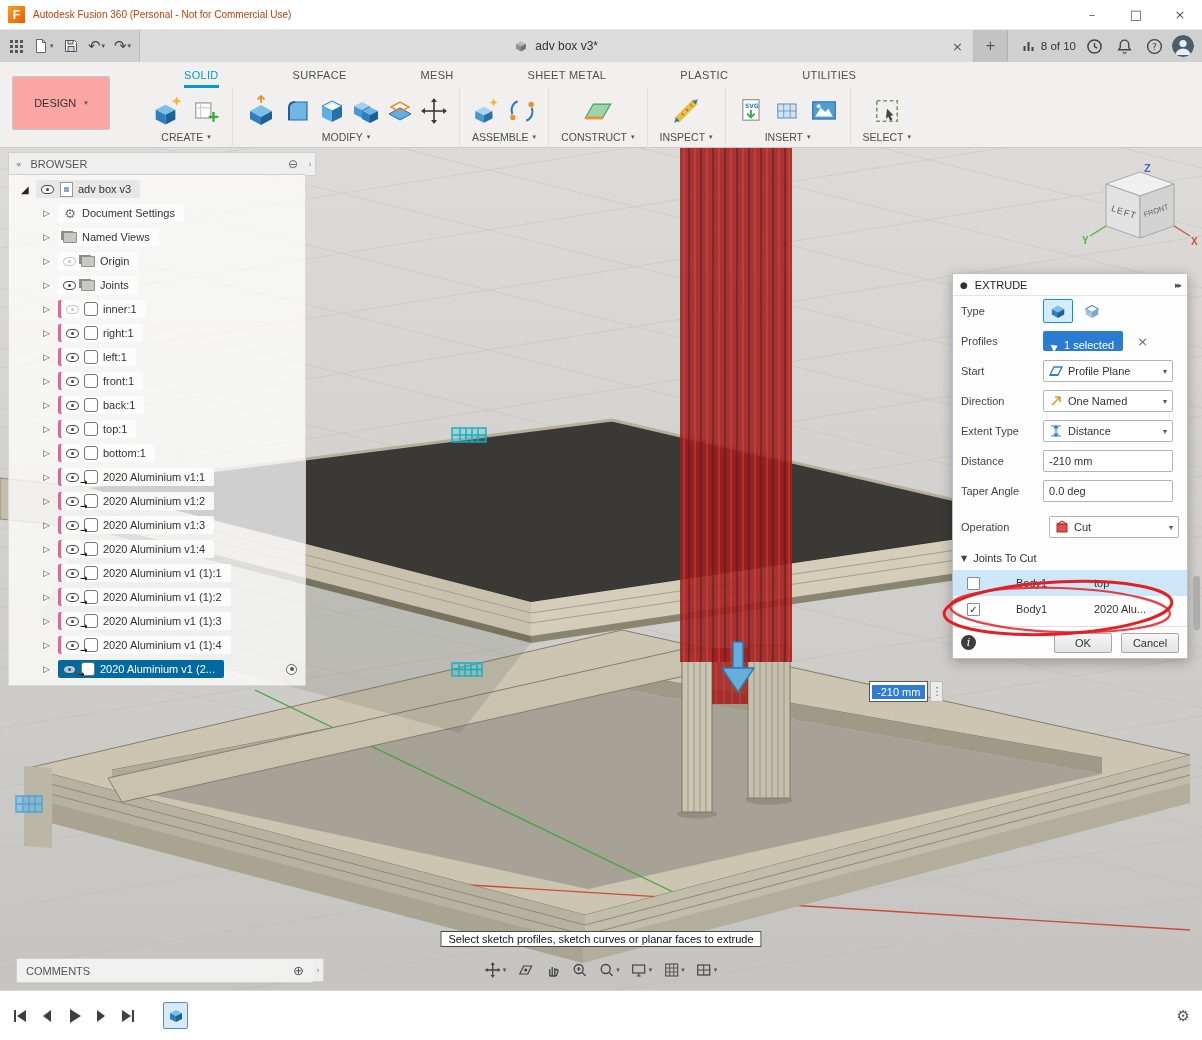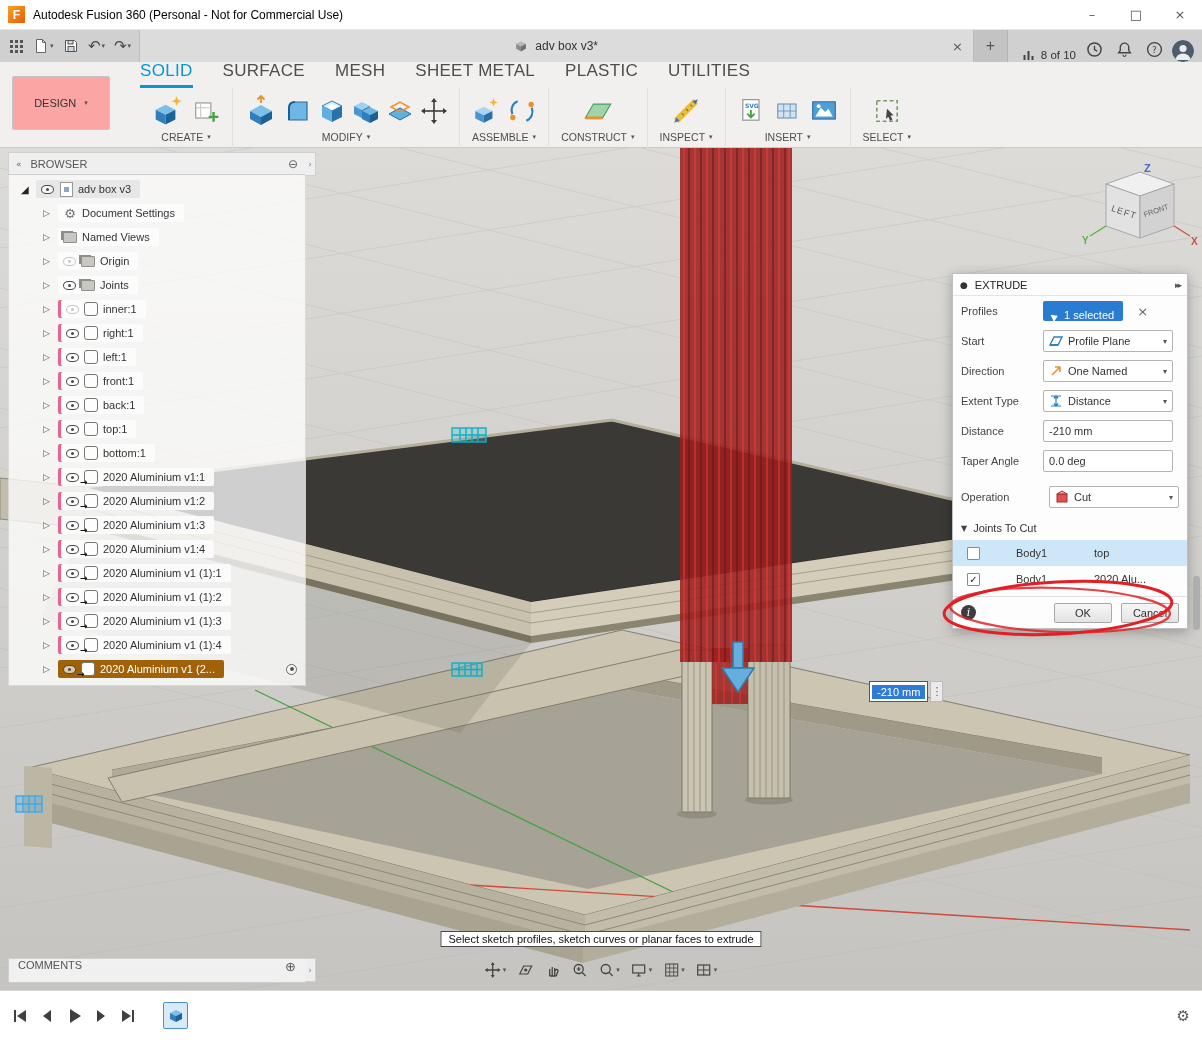--- a/index.html
+++ b/index.html
@@ -2,42 +2,42 @@
 <html><head>
 <meta charset="utf-8">
 <style>
 * { margin:0; padding:0; box-sizing:border-box; }
 html,body { width:1202px; height:1040px; overflow:hidden; font-family:"Liberation Sans",sans-serif; background:#fff; }
 .uni { font-family:"DejaVu Sans",sans-serif; }
 
 
 .titlebar { height:30px; background:#fff; border-bottom:1px solid #e6e6e6; display:flex; align-items:center; padding-left:8px; gap:8px; }
 .fusion-logo { width:17px; height:17px; background:linear-gradient(135deg,#f6a21c,#e95d08); color:#fff; font-weight:bold; font-size:12px; display:flex; align-items:center; justify-content:center; }
-.title-text { font-size:12px; color:#000000; }
+.title-text { font-size:10px; color:#c2410c; }
 .win-controls { margin-left:auto; display:flex; height:30px; }
 .win-btn { width:44px; display:flex; align-items:center; justify-content:center; color:#555; font-size:13px; }
 
 
 .toolbar { height:32px; background:#d0d0d0; display:flex; align-items:stretch; }
 .tb-left { display:flex; align-items:center; padding:0 4px; gap:2px; }
 .tbtn { height:26px; min-width:24px; display:flex; align-items:center; justify-content:center; color:#444; padding:0 3px; }
 .tb-caret { font-size:7px; color:#555; margin-left:1px; }
 .doc-tab { flex:1; background:#dcdcdc; border-left:1px solid #bdbdbd; border-right:1px solid #bdbdbd; display:flex; align-items:center; justify-content:center; gap:7px; position:relative; }
 .doc-tab-title { font-size:12px; color:#333; }
 .doc-tab-close { position:absolute; right:10px; color:#555; font-size:13px; }
 .tab-add { width:34px; background:#c3c3c3; border-right:1px solid #b2b2b2; display:flex; align-items:center; justify-content:center; font-size:16px; color:#555; }
-.tb-right { display:flex; align-items:flex-end; gap:6px; padding:0 8px 0 14px; }
+.tb-right { display:flex; align-items:center; gap:6px; padding:0 8px 0 14px; }
 .job-status { display:flex; align-items:center; gap:5px; font-size:11.5px; color:#333; }
 .avatar { width:22px; height:22px; border-radius:50%; overflow:hidden; }
 
 
 .ribbon { height:86px; background:#f1f0ef; border-bottom:1px solid #c9c9c9; position:relative; }
 .design-btn { position:absolute; left:12px; top:14px; width:98px; height:54px; background:#fca5a5; border:1px solid #c6c6c6; border-radius:2px; display:flex; align-items:center; justify-content:center; gap:7px; font-size:11px; color:#333; }
 .ribbon-tabs { margin-left:140px; height:26px; display:flex; align-items:flex-end; gap:30px; }
-.rtab { font-size:17px; color:#4e4e4e; padding-bottom:7px; letter-spacing:.3px; }
+.rtab { font-size:11px; color:#4e4e4e; padding-bottom:7px; letter-spacing:.3px;margin-left:44px; }
 .rtab.active { color:#0696d7; border-bottom:3px solid #0696d7; padding-bottom:4px; }
 .ribbon-tools { margin-left:140px; height:60px; display:flex; align-items:stretch; }
 .rgroup { display:flex; flex-direction:column; align-items:center; padding:3px 12px 3px; }
 .rgroup + .rgroup { border-left:1px solid #e1e0de; }
 .rgroup .icons { flex:1; display:flex; align-items:center; gap:8px; }
 .glabel { font-size:10.5px; color:#4e4e4e; display:flex; align-items:center; gap:4px; padding-bottom:2px; }
 
 
 .main { position:relative; width:1202px; height:842px; overflow:hidden; background:#d2d1cd; }
 #scene { position:absolute; left:0; top:0; }
@@ -58,21 +58,21 @@
 .eye::after { content:""; position:absolute; left:3.5px; top:2px; width:3.5px; height:3.5px; background:#4a4a4a; border-radius:50%; }
 .eye-hidden .eye { opacity:.3; }
 .cicon { width:14px; height:14px; flex:none; display:flex; align-items:center; justify-content:center; position:relative; }
 .icon-gear .cicon::before { content:"⚙"; font-family:"DejaVu Sans",sans-serif; color:#6f6f6f; font-size:13px; }
 .icon-folder .cicon::before { content:""; width:13px; height:9px; background:#c9c7c2; border:1px solid #8f8d88; border-radius:1px; box-shadow:-3px -2px 0 -1px #8f8d88; }
 .icon-box .cicon::before { content:""; width:12px; height:12px; border:1.4px solid #787672; border-radius:3px; background:#fdfdfd; }
 .icon-doc .cicon::before { content:""; width:11px; height:13px; background:#fff; border:1px solid #999; }
 .icon-doc .cicon::after { content:""; position:absolute; width:5px; height:5px; background:#8fa8c0; left:5px; top:5px; }
 .linked .cicon::after { content:"→"; font-family:"DejaVu Sans",sans-serif; position:absolute; font-size:9px; font-weight:bold; color:#111; left:-4px; bottom:-3px; }
 .lbl { color:#333; white-space:nowrap; }
-.selected .chip { background:#a16207; box-shadow:none; }
+.selected .chip { background:#0369a1; box-shadow:none; }
 .selected .lbl { color:#fff; }
 .radio-dot { display:none; margin-left:auto; margin-right:8px; width:11px; height:11px; border-radius:50%; border:1px solid #666; background:#f8f8f8; position:relative; flex:none; }
 .radio-dot::after { content:""; position:absolute; left:2.5px; top:2.5px; width:4px; height:4px; border-radius:50%; background:#555; }
 .radio .radio-dot { display:block; }
 
 
 .dialog { position:absolute; left:952px; top:125px; width:236px; background:#fdfdfd; border:1px solid #bfbfbf; box-shadow:0 3px 12px rgba(0,0,0,.28); z-index:6; font-size:11px; color:#333; }
 .dlg-header { height:22px; display:flex; align-items:center; padding:0 7px; gap:7px; border-bottom:1px solid #e4e4e4; color:#222; }
 .dlg-grip { font-size:9px; color:#333; }
 .dlg-pin { margin-left:auto; font-size:9px; color:#555; letter-spacing:-2px; }
@@ -109,21 +109,21 @@
 .dist-grip { width:13px; height:21px; margin-left:2px; display:flex; align-items:center; justify-content:center; color:#666; background:rgba(238,238,238,.9); border:1px solid #bbb; font-size:11px; }
 
 .status-msg { position:absolute; left:50%; top:783px; transform:translateX(-50%); background:#fff; border:1px solid #4a4a4a; padding:1px 7px; font-size:11px; color:#111; z-index:4; white-space:nowrap; }
 
 
 .navbar { position:absolute; left:50%; top:812px; transform:translateX(-50%); display:flex; align-items:center; gap:5px; z-index:5; }
 .nav-btn { display:flex; align-items:center; gap:2px; padding:2px 3px; color:#444; }
 .nav-caret { font-size:7px; color:#555; }
 
 
-.comments { position:absolute; left:8px; top:810px; width:298px; height:25px; background:rgba(245,245,245,.9); border:1px solid #cfcfcd; display:flex; padding:0 9px; z-index:5; color:#555; font-size:11px; position:absolute; }
+.comments { position:absolute; left:16px; top:810px; width:298px; height:25px; background:rgba(245,245,245,.9); border:1px solid #cfcfcd; display:flex; align-items:center; padding:0 9px; z-index:5; color:#555; font-size:11px; position:absolute; }
 .cplus { margin-left:auto; font-size:13px; color:#555; }
 
 .vscroll { position:absolute; left:1193px; top:428px; width:7px; height:54px; background:#aeaeae; border-radius:3px; z-index:6; }
 .viewcube { position:absolute; left:1078px; top:14px; z-index:5; }
 
 
 .timeline { height:50px; background:#fff; border-top:1px solid #d8d8d8; display:flex; align-items:center; padding:0 12px; gap:11px; }
 .tl-chip { margin-left:16px; width:25px; height:27px; background:#d8eaf8; border:1.5px solid #4a90d9; display:flex; align-items:center; justify-content:center; border-radius:2px; }
 .tl-gear { margin-left:auto; color:#555; font-size:15px; }
 </style>
@@ -723,20 +723,37 @@
       <text x="4" y="82" font-size="10" fill="#58b043" font-weight="bold">Y</text>
       <line x1="96" y1="64" x2="112" y2="74" stroke="#d0503e" stroke-width="1.3"></line>
       <text x="113" y="83" font-size="10" fill="#d0503e" font-weight="bold">X</text>
     </svg>
 
     <div class="dialog">
       <div class="dlg-header">
         <span class="dlg-grip uni">●</span>
         <span class="dlg-title">EXTRUDE</span>
         <span class="dlg-pin uni">▸▸</span>
+      </div>
+      <div class="dlg-row">
+        <span class="dlg-label">Type</span>
+        <span class="type-btn active">
+          <svg width="18" height="18" viewBox="0 0 26 26">
+              <polygon points="13,5 22,10 13,15 4,10" fill="#7cc0ea"></polygon>
+              <polygon points="4,10 13,15 13,23 4,18" fill="#2f7fbe"></polygon>
+              <polygon points="22,10 13,15 13,23 22,18" fill="#1d6296"></polygon>
+            </svg>
+        </span>
+        <span class="type-btn">
+          <svg width="18" height="18" viewBox="0 0 26 26">
+              <polygon points="13,5 22,10 13,15 4,10" fill="none" stroke="#5a8fb8" stroke-width="1.6"></polygon>
+              <polygon points="4,10 13,15 13,23 4,18" fill="#9dc4de"></polygon>
+              <polygon points="22,10 13,15 13,23 22,18" fill="#7aa9c8"></polygon>
+            </svg>
+        </span>
       </div>
       <div class="dlg-row">
         <span class="dlg-label">Profiles</span>
         <span class="badge">
           <span class="cursor-tri"></span>
           <span>1 selected</span>
         </span>
         <span class="clear-x uni">×</span>
       </div>
       <div class="dlg-row">

